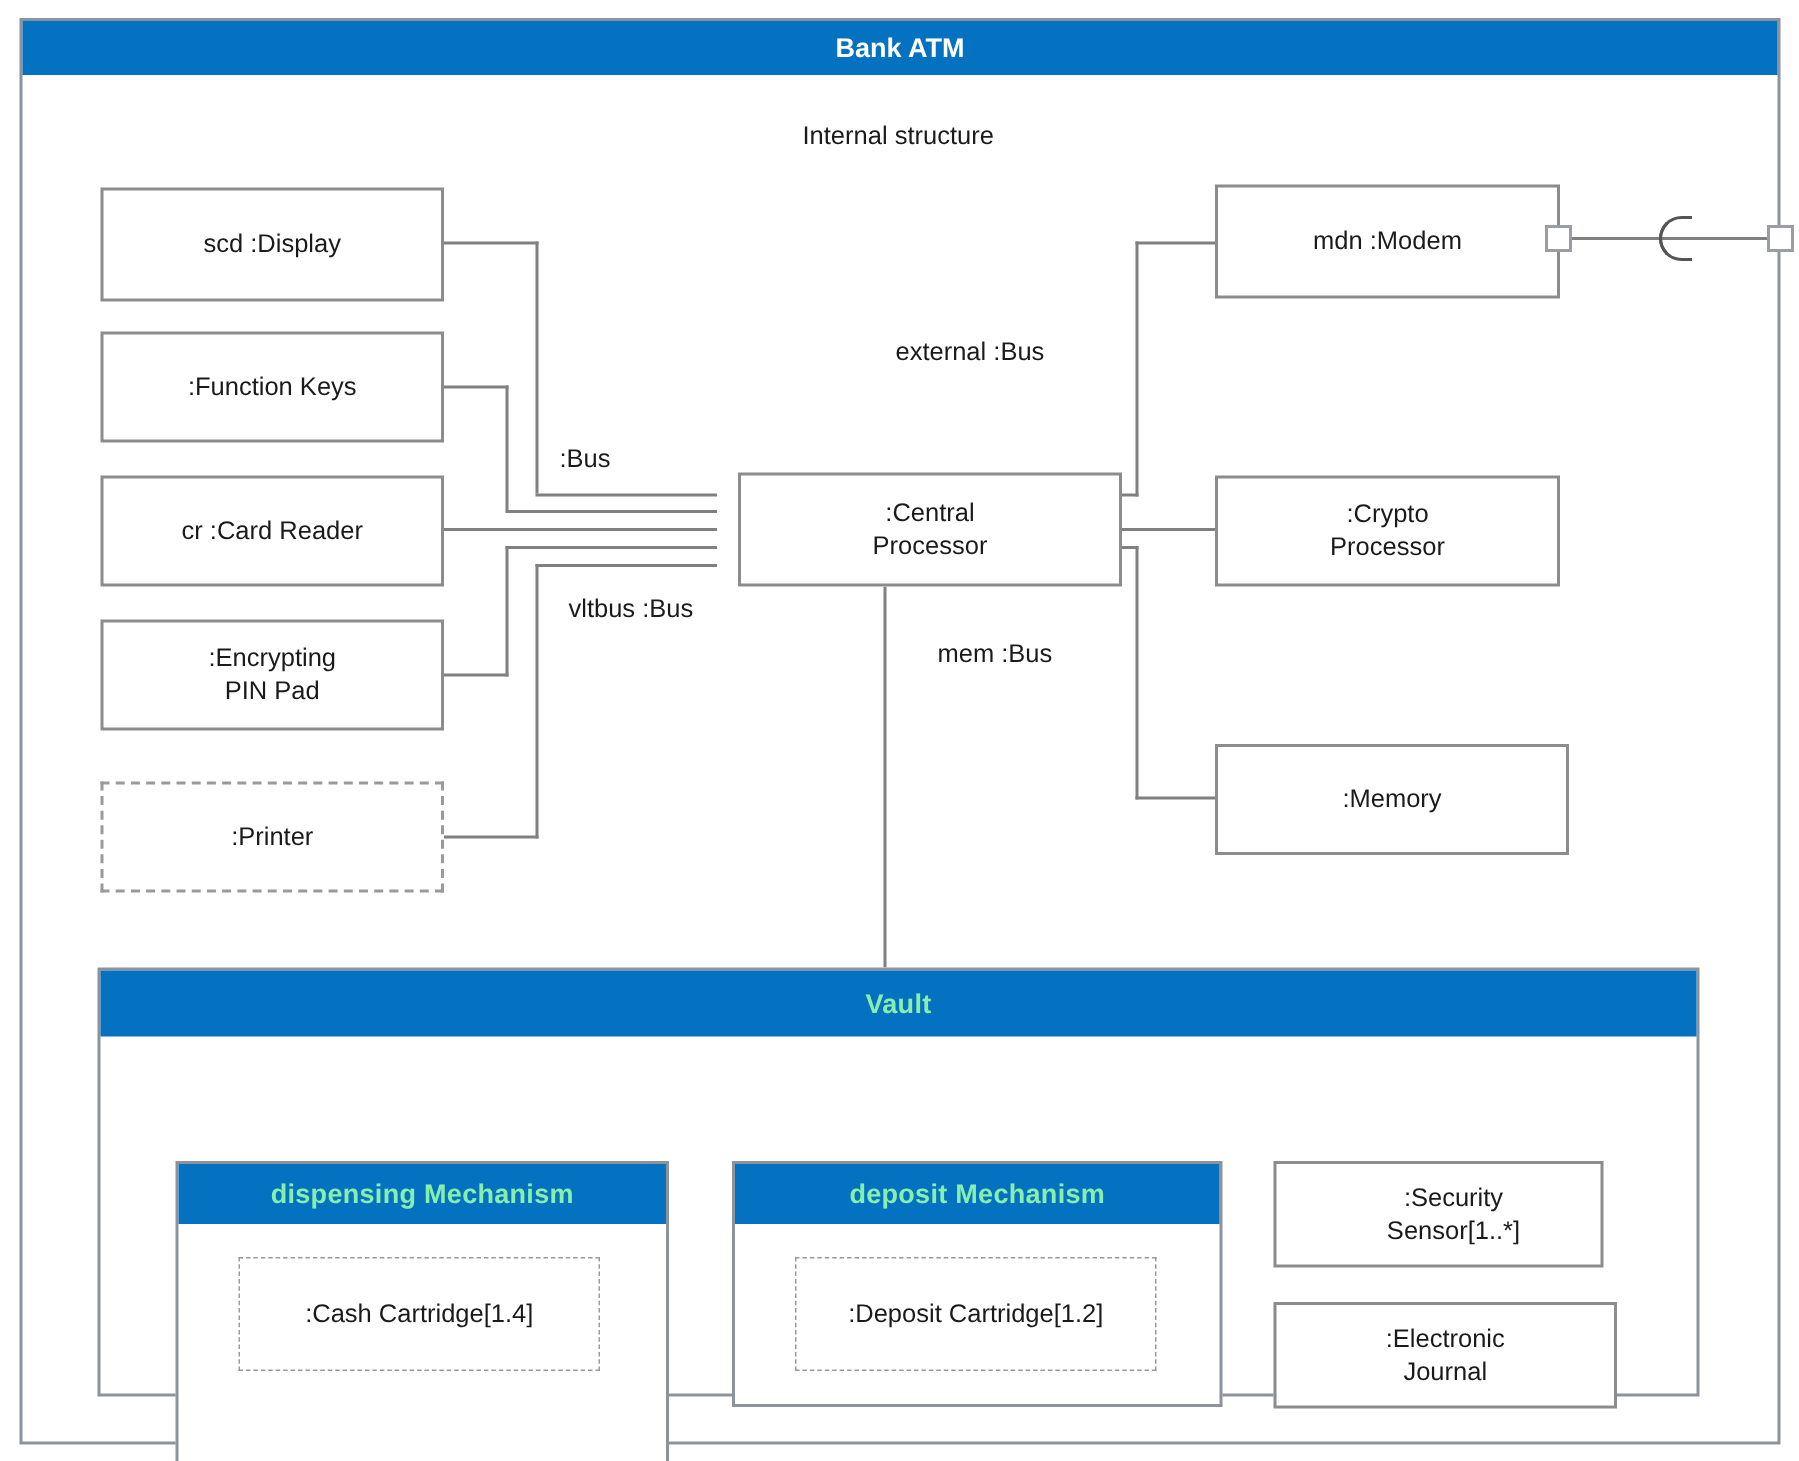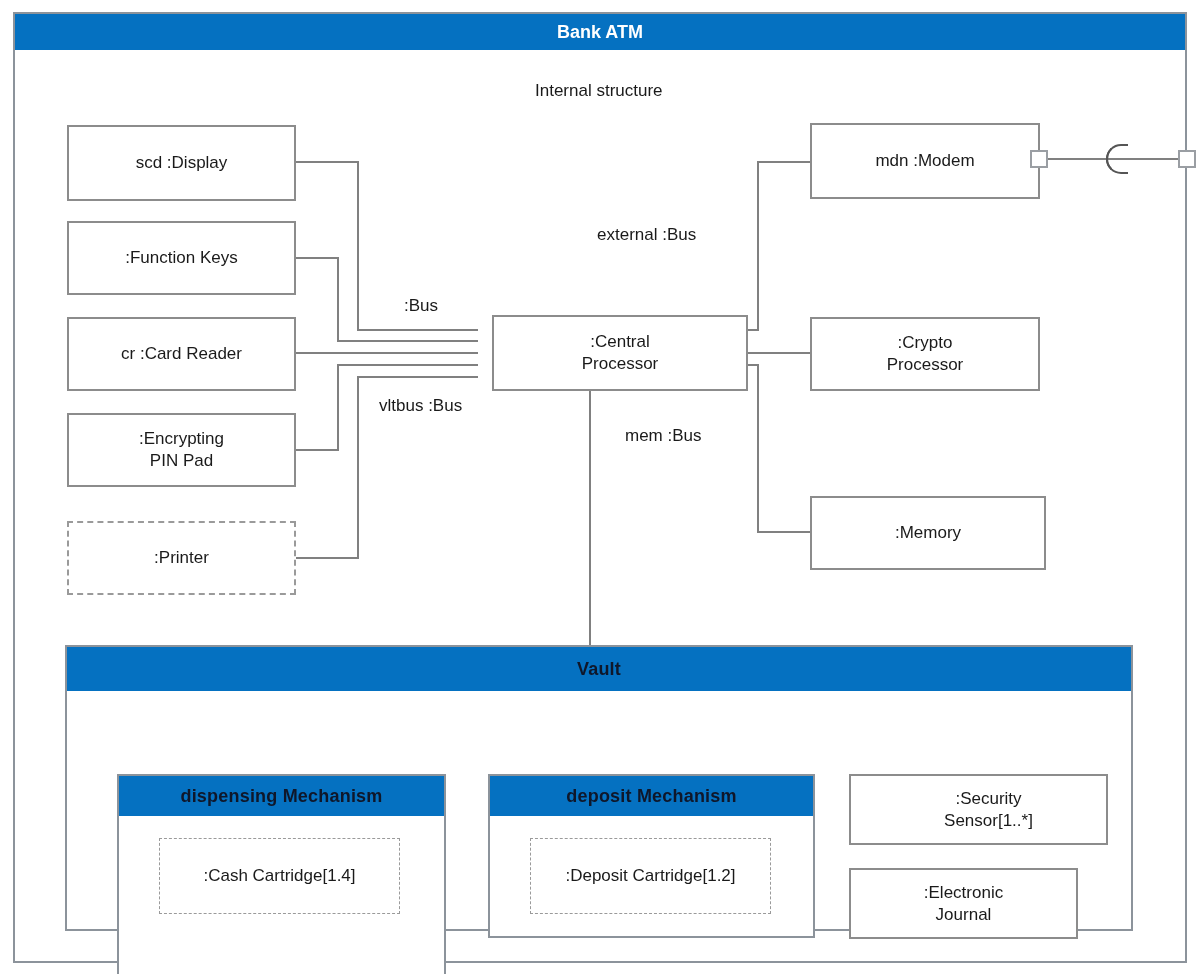--- a/index.html
+++ b/index.html
@@ -51,21 +51,21 @@
   .composite {
     position: absolute;
     box-sizing: border-box;
     border: 2px solid #8c939b;
     background: #ffffff;
   }
   .composite > .title {
     box-sizing: border-box;
     width: 100%;
     background: #0571c1;
-    color: #0f172a;
+    color: #86efac;
     font-size: 18px;
     font-weight: bold;
     display: flex;
     align-items: center;
     justify-content: center;
     letter-spacing: 0.2px;
   }
   .composite > .body {
     position: relative;
     width: 100%;
@@ -159,21 +159,21 @@
   <div class="ln h" style="left:703px; top:352px; width:109px;"></div>
 
   <div class="ln h" style="left:703px; top:364px; width:56px;"></div>
   <div class="ln v" style="left:757px; top:364px; height:169px;"></div>
   <div class="ln h" style="left:757px; top:531px; width:55px;"></div>
 
   <div class="ln v" style="left:589px; top:391px; height:254px;"></div>
 
   <div class="ln h" style="left:1047px; top:158px; width:131px;"></div>
 
-  <div class="label" style="left:404px; top:296px;text-align:right;">:Bus</div>
+  <div class="label" style="left:373px; top:296px;text-align:right;">:Bus</div>
   <div class="label" style="left:597px; top:225px;">external :Bus</div>
   <div class="label" style="left:379px; top:396px;">vltbus :Bus</div>
   <div class="label" style="left:625px; top:426px;">mem :Bus</div>
 
   <div class="part" style="left:67px; top:125px; width:229px; height:76px;">scd :Display</div>
 
   <div class="part" style="left:67px; top:221px; width:229px; height:74px;">:Function Keys</div>
 
   <div class="part" style="left:67px; top:317px; width:229px; height:74px;">cr :Card Reader</div>
 
@@ -207,21 +207,21 @@
         </div>
       </div>
 
       <div class="composite" style="left:421px; top:83px; width:327px; height:164px;">
         <div class="title" style="height:40px;">deposit Mechanism</div>
         <div class="body" style="height:120px;">
           <div class="part dashed-thin" style="left:40px; top:22px; width:241px; height:76px; font-size:17px;">:Deposit Cartridge[1.2]</div>
         </div>
       </div>
 
-      <div class="part" style="left:782px; top:83px; width:259px; height:71px;padding-left:20px;">:Security
+      <div class="part" style="left:782px; top:83px; width:220px; height:71px;padding-left:20px;">:Security
 Sensor[1..*]</div>
 
       <div class="part" style="left:782px; top:177px; width:229px; height:71px;">:Electronic
 Journal</div>
 
     </div>
   </div>
 
 </div>
 

